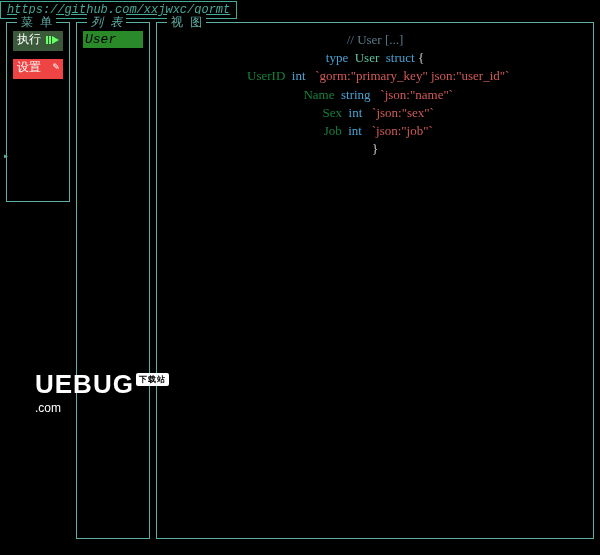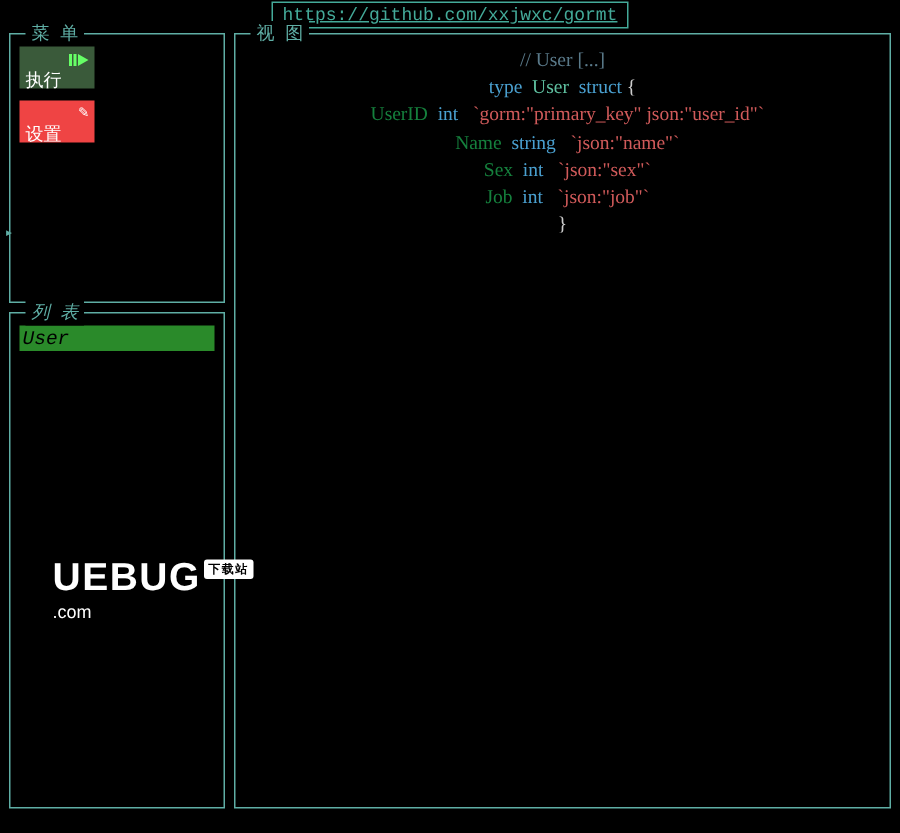--- a/index.html
+++ b/index.html
@@ -9,40 +9,41 @@
     background: #000;
     font-family: "Courier New", monospace;
     font-size: 13px;
     color: #ccc;
     overflow: hidden;
     position: relative;
   }
   .topbar {
     height: 20px;
     display: flex;
-    justify-content: center;
+    justify-content: flex-start;
     align-items: center;
+    font-style: italic;
   }
   .url-box {
     border: 1px solid #4a9;
     color: #4a9;
     padding: 1px 6px;
     font-size: 12px;
     text-decoration: underline;
   }
   .main {
     display: flex;
     height: 525px;
     padding: 2px 6px 6px 6px;
     gap: 6px;
   }
   .leftcol {
     width: 144px;
     display: flex;
-    flex-direction: column;
+    flex-direction: row;
     gap: 6px;
   }
   .panel {
     border: 1px solid #5faea5;
     padding: 8px 6px;
     position: relative;
   }
   .panel-title {
     position: absolute;
     top: -9px;
@@ -55,21 +56,21 @@
   .menu-panel { height: 180px; }
   .list-panel { flex: 1; font-style: italic; }
   .view-panel { flex: 1; position: relative; text-align: center; }
   .btn {
     display: inline-block;
     width: 50px;
     height: 20px;
     font-size: 12px;
     color: #fff;
     text-align: left;
-    padding: 14px 4px;
+    padding: 0 4px;
     margin-bottom: 8px;
     position: relative;
   }
   .btn-run { background: #3a5a3a; }
   .btn-run::after {
     content: "";
     position: absolute;
     right: 4px; top: 5px;
     width: 0; height: 0;
     border-left: 7px solid #6f6;

